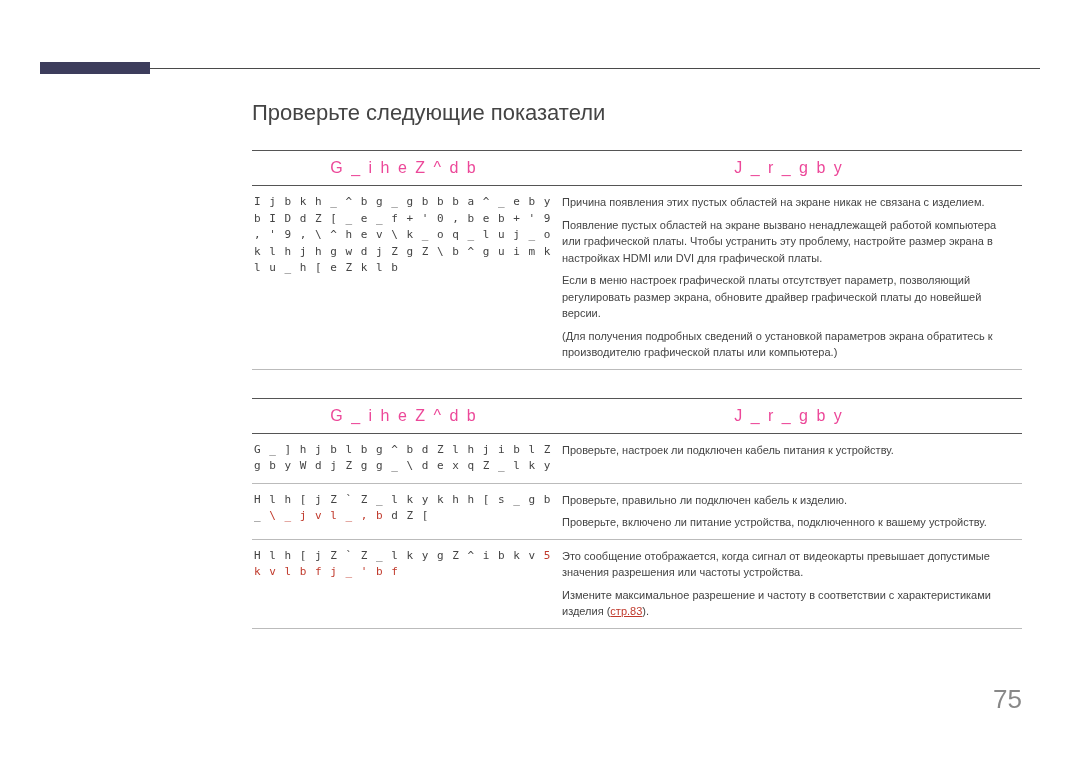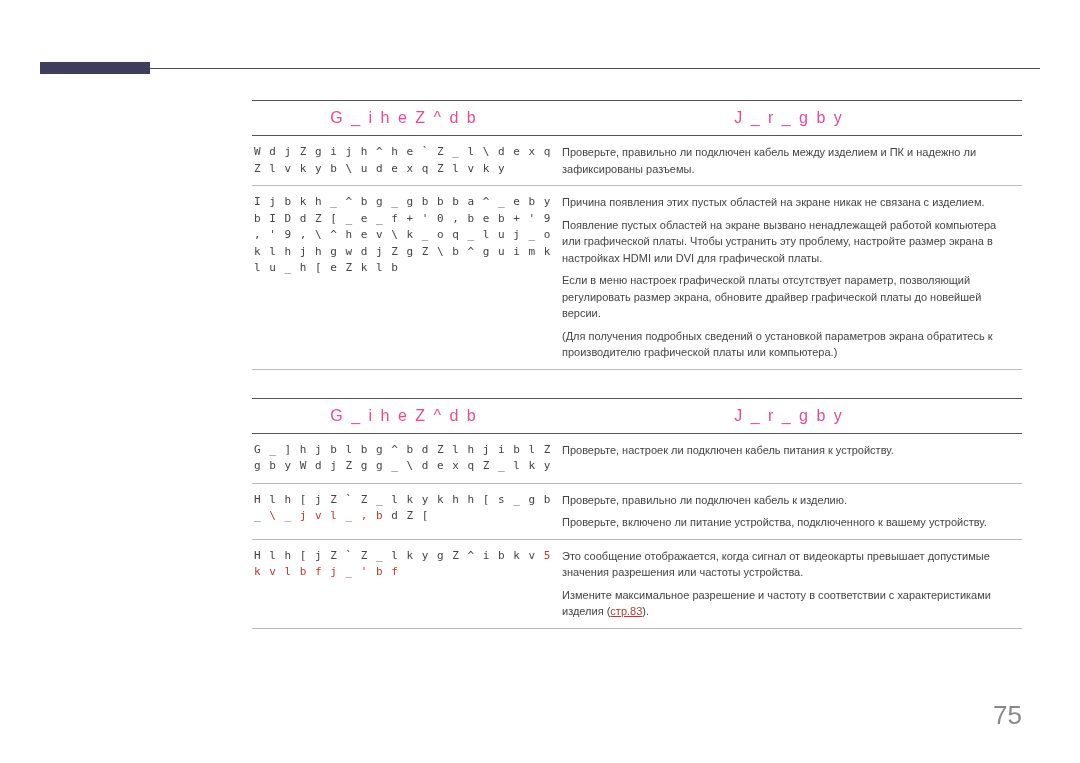--- a/index.html
+++ b/index.html
@@ -13,47 +13,42 @@
   .sect-label { display: inline-block; background: #ffe74c; color: #333; font-size: 15px; padding: 4px 8px 4px 4px; margin-bottom: 12px; }
   .tbl { width: 100%; border-collapse: collapse; margin-bottom: 28px; }
   .tbl th { text-align: center; font-weight: 400; font-size: 16px; color: #ec4899; padding: 8px 6px 8px 2px; border-top: 1px solid #555; border-bottom: 1px solid #555; letter-spacing: 2px; }
   .tbl td { vertical-align: top; font-size: 11px; color: #444; padding: 8px 6px 8px 2px; border-bottom: 1px solid #bbb; line-height: 1.5; }
   .tbl td p { margin-bottom: 6px; }
   .tbl td p:last-child { margin-bottom: 0; }
   .col-left { width: 40%; letter-spacing: 1px; word-break: break-all; font-family: monospace, Arial; font-size: 10.5px; }
   .col-right { width: 60%; }
   .red { color: #c0392b; }
   .link { color: #c0392b; text-decoration: underline; }
-  .pagenum { position: absolute; bottom: 32px; right: 58px; font-size: 26px; color: #888; }
+  .pagenum { position: absolute; bottom: 48px; right: 58px; font-size: 26px; color: #888; }
 </style>
 </head>
 <body>
 
 <div class="page">
   <div class="topbar">
     <div class="topbar-line"></div>
     <div class="topbar-block"></div>
   </div>
 
   <div class="content">
+    <h1 class="title">Проверьте следующие показатели</h1>
 
     <table class="tbl">
       <thead>
         <tr>
           <th>G _ i h e Z ^ d b</th>
           <th>J _ r _ g b y</th>
         </tr>
       </thead>
       <tbody>
-          <tr>
-            <td class="col-left">W d j Z g   i j h ^ h e ` Z _ l   \ d e x q Z l v k y   b   \ u d e x q Z l v k y</td>
-            <td class="col-right">
-              <p>Проверьте, правильно ли подключен кабель между изделием и ПК и надежно ли зафиксированы разъемы.</p>
-            </td>
-          </tr>
           <tr>
             <td class="col-left">I j b   k h _ ^ b g _ g b b   b a ^ _ e b y   b   I D   d Z [ _ e _ f   + ' 0 ,   b e b   + ' 9 , ' 9 ,   \ ^ h e v   \ k _ o   q _ l u j _ o   k l h j h g   w d j Z g Z   \ b ^ g u   i m k l u _   h [ e Z k l b</td>
             <td class="col-right">
               <p>Причина появления этих пустых областей на экране никак не связана с изделием.</p>
               <p>Появление пустых областей на экране вызвано ненадлежащей работой компьютера или графической платы. Чтобы устранить эту проблему, настройте размер экрана в настройках HDMI или DVI для графической платы.</p>
               <p>Если в меню настроек графической платы отсутствует параметр, позволяющий регулировать размер экрана, обновите драйвер графической платы до новейшей версии.</p>
               <p>(Для получения подробных сведений о установкой параметров экрана обратитесь к производителю графической платы или компьютера.)</p>
             </td>
           </tr>
         </tbody>

